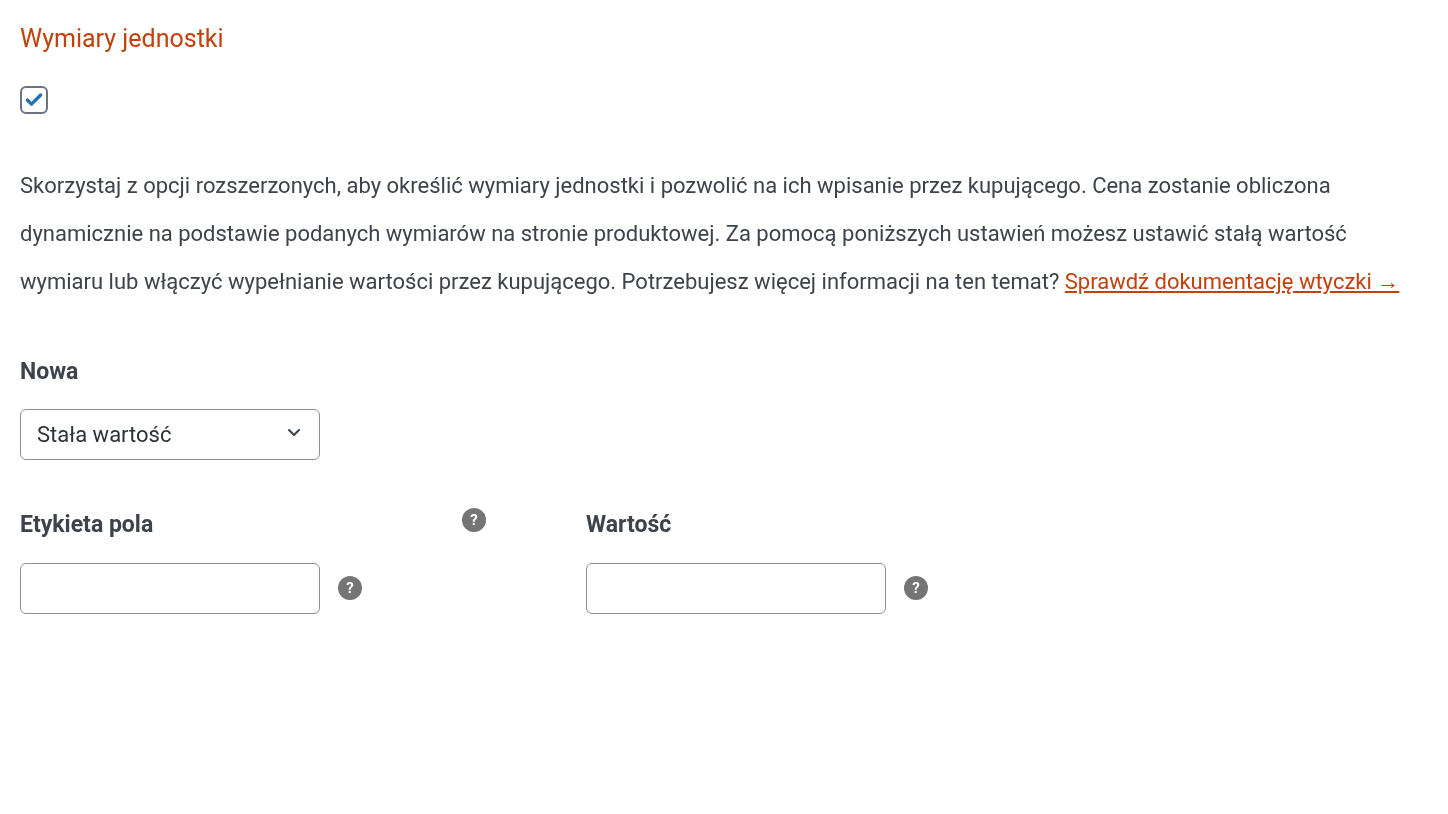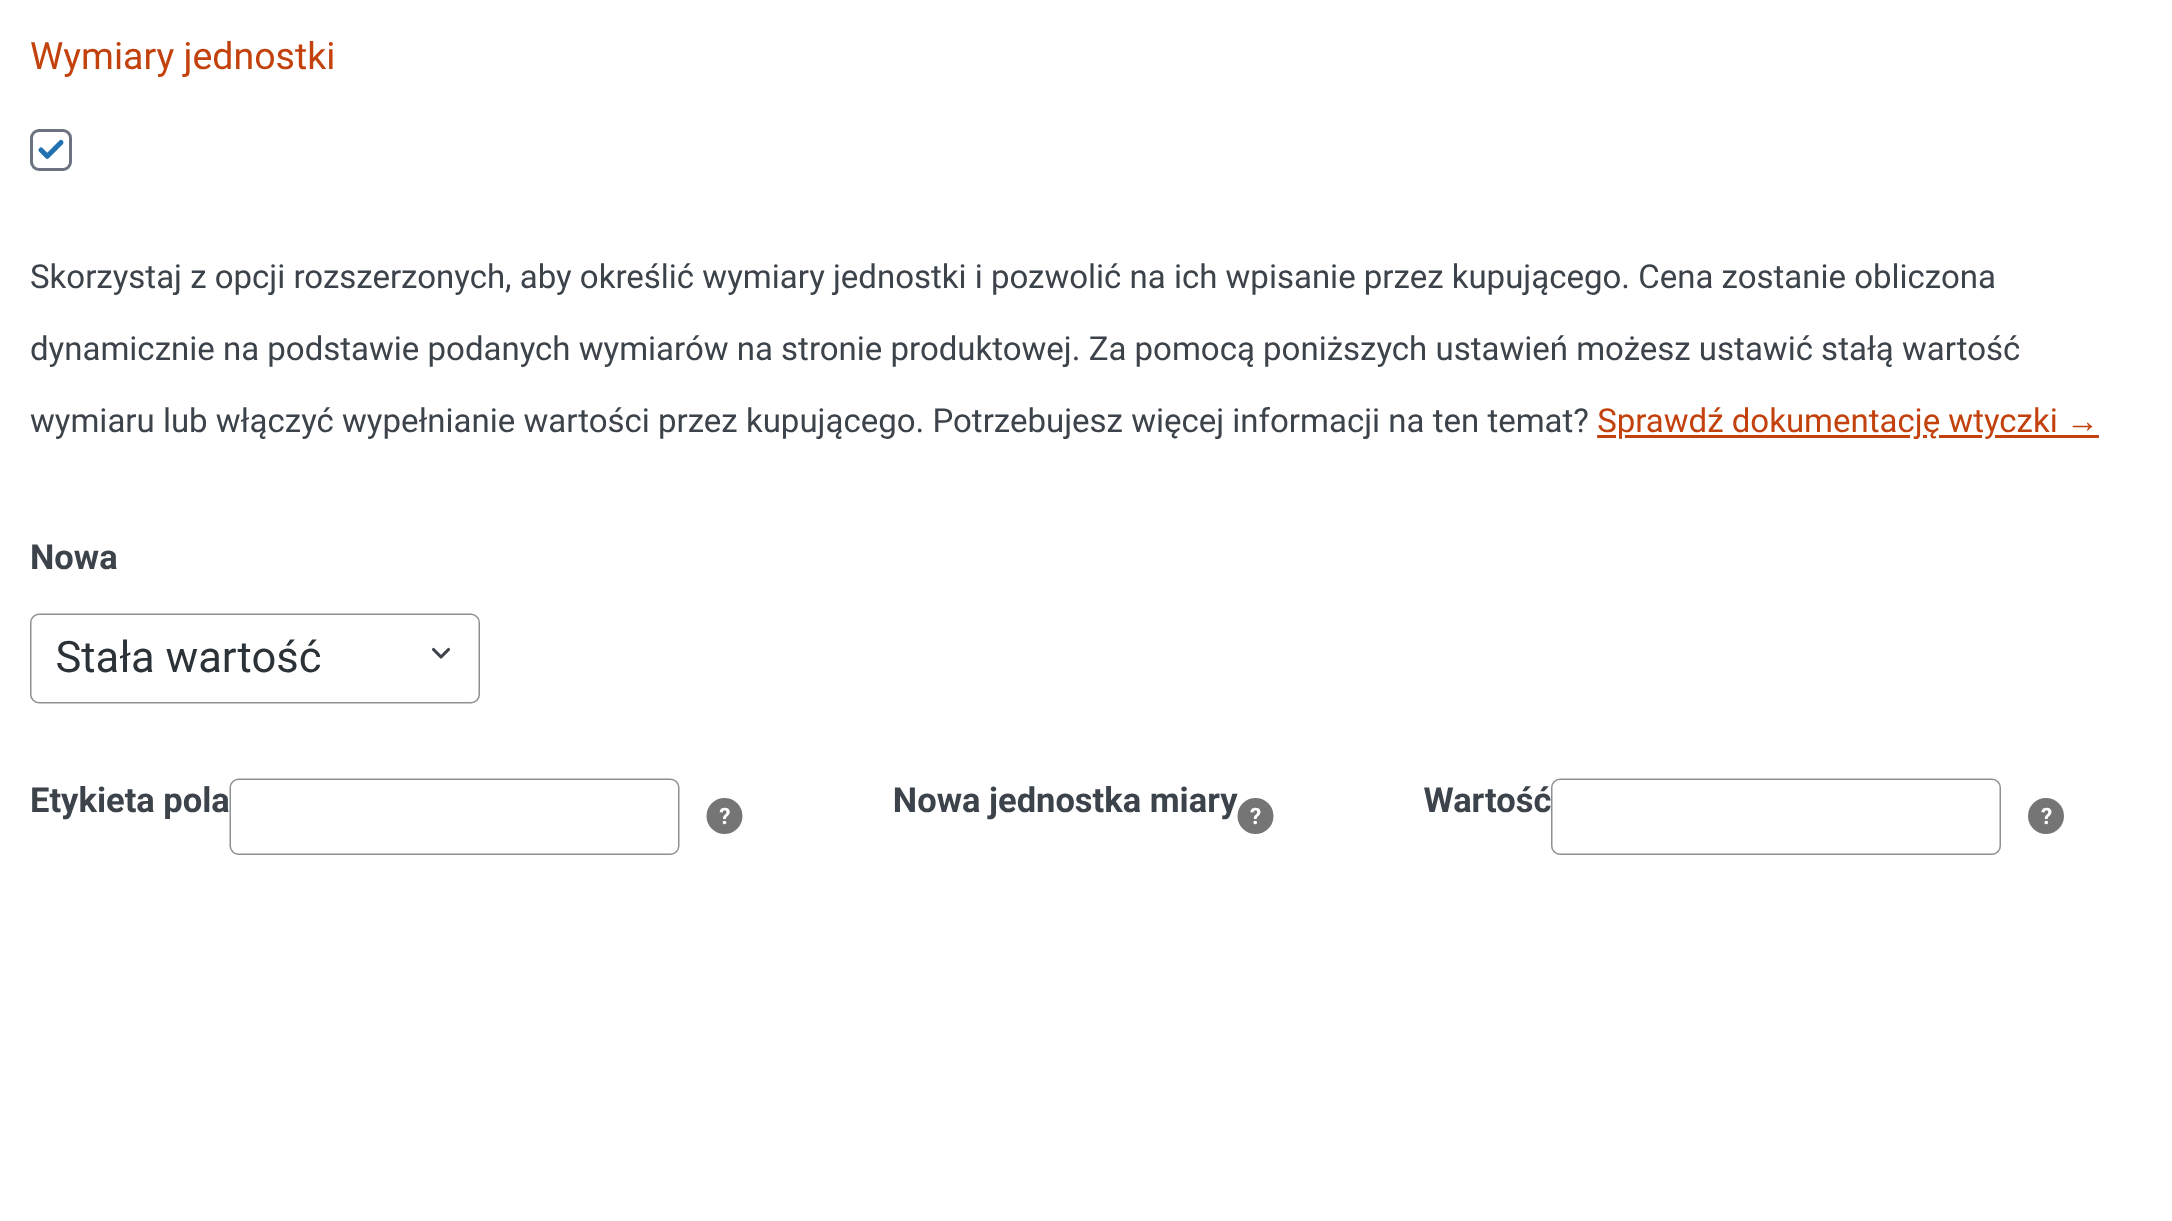--- a/index.html
+++ b/index.html
@@ -61,21 +61,21 @@
       font-weight: 700;
       color: #3c434a;
       margin-bottom: 20px;
     }
     .select-wrapper {
       position: relative;
       display: inline-block;
       margin-bottom: 48px;
     }
     .select-input {
-      font-size: 29px;
+      font-size: 22px;
       padding: 12px 50px 12px 16px;
       border: 1px solid #8c8f94;
       border-radius: 6px;
       background: #fff;
       color: #2c3338;
       appearance: none;
       cursor: pointer;
       min-width: 300px;
       font-family: inherit;
     }
@@ -85,21 +85,21 @@
       top: 50%;
       transform: translateY(-50%);
       pointer-events: none;
     }
     .fields-row {
       display: flex;
       gap: 100px;
     }
     .field-group {
       display: flex;
-      flex-direction: row;
+      flex-direction: column;
     }
     .field-label {
       font-size: 23px;
       font-weight: 700;
       color: #3c434a;
       margin-bottom: 20px;
     }
     .field-input-row {
       display: flex;
       align-items: center;
@@ -166,21 +166,20 @@
 
   <div class="field-group">
     <label class="field-label">Etykieta pola</label>
     <div class="field-input-row">
       <input type="text" class="text-input" value="" style="">
       <span class="help-icon">?</span>
     </div>
   </div>
 
   <div class="field-group">
-    <label class="field-label">Nowa jednostka miary</label>
     <div class="field-input-row">
       <span class="help-icon">?</span>
     </div>
   </div>
 
   <div class="field-group">
     <label class="field-label">Wartość</label>
     <div class="field-input-row">
       <input type="text" class="text-input" value="" style="">
       <span class="help-icon">?</span>

